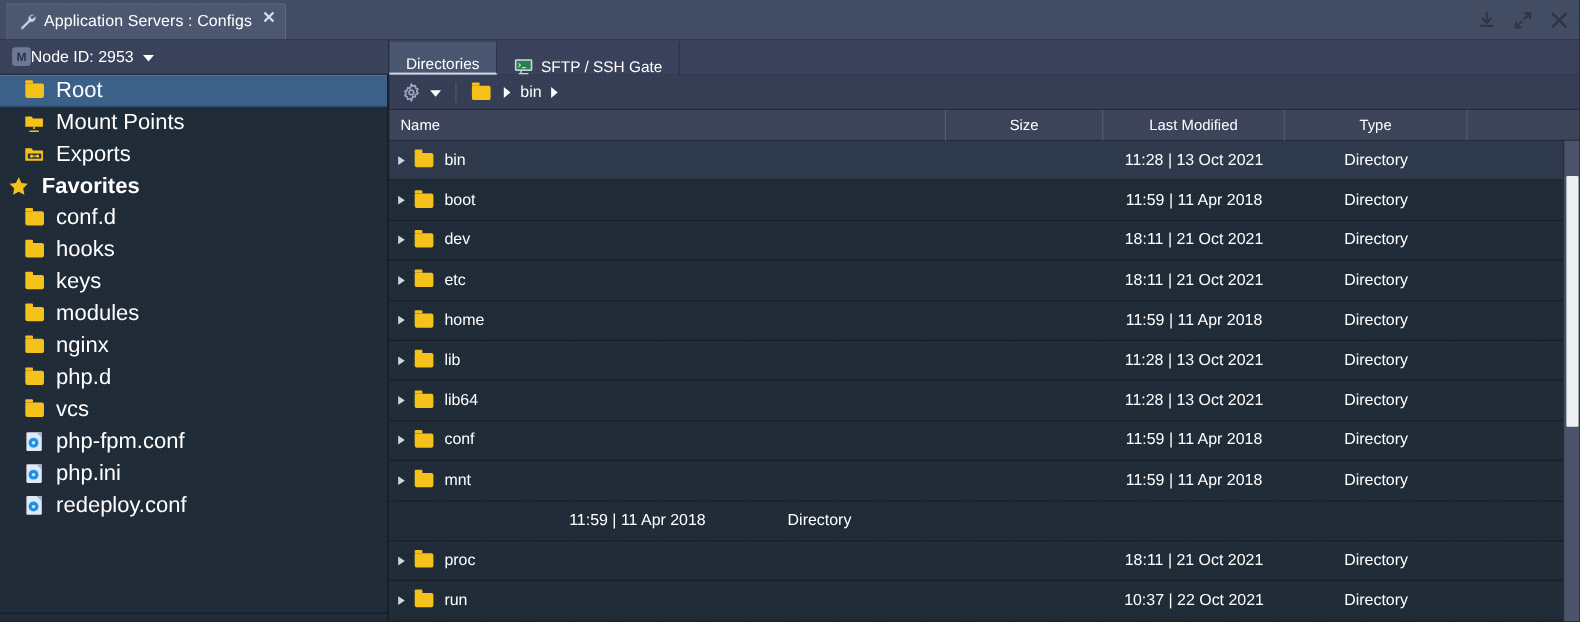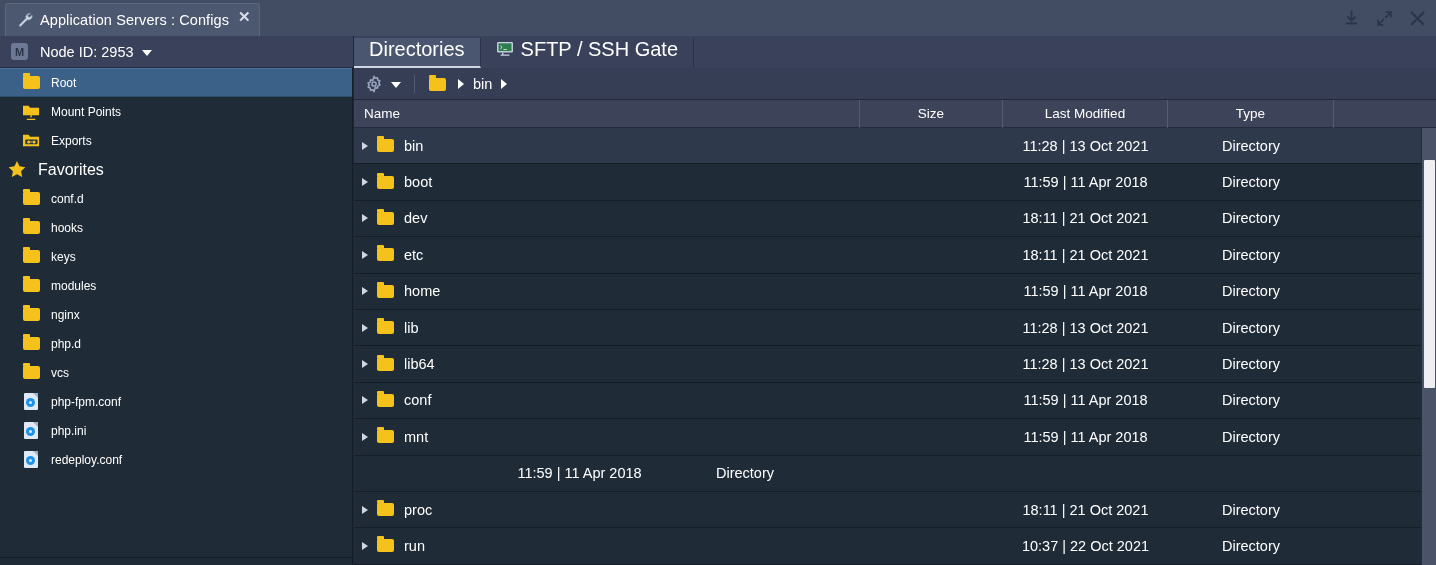--- a/index.html
+++ b/index.html
@@ -109,21 +109,20 @@
     font-weight: bold;
     display: flex;
     align-items: center;
     justify-content: center;
     flex: 0 0 auto;
     font-family: "Liberation Sans", sans-serif;
   }
   #node-label {
     color: #ffffff;
     font-size: 14.5px;
-    margin-left: 12px;
   }
   .caret-down {
     width: 0; height: 0;
     border-left: 5px solid transparent;
     border-right: 5px solid transparent;
     border-top: 6px solid #ffffff;
     margin-left: 8px;
     margin-top: 2px;
   }
 
@@ -149,24 +148,24 @@
     border-bottom: 1px solid #2e4e70;
   }
   .tree-row .ico {
     width: 19px; height: 17px;
     flex: 0 0 auto;
     margin-right: 10px;
     position: relative;
   }
   .tree-row .lbl {
     color: #ffffff;
-    font-size: 12px;
+    font-size: 20px;
     white-space: nowrap;
   }
-  .tree-row.section .lbl { font-size: 16px; }
+  .tree-row.section .lbl { font-size: 20px; font-weight: bold; }
   .tree-row.section .ico { width: 24px; height: 22px; margin-right: 8px; }
 
   
   .folder {
     position: absolute;
     left: 1px; top: 2px;
     width: 17px; height: 13px;
     background: #f5c21b;
     border-radius: 1px 2px 2px 2px;
   }
@@ -234,25 +233,25 @@
     width: 1082px; height: 32px;
     background-color: #39425a;
     background-image: radial-gradient(circle, rgba(255,255,255,0.05) 0.5px, transparent 0.6px);
     background-size: 4px 4px;
     display: flex;
     align-items: flex-end;
   }
   .tab {
     height: 30px;
     display: flex;
-    align-items: flex-start;
+    align-items: flex-end;
     padding: 0 15px;
     cursor: pointer;
     color: #ffffff;
-    font-size: 20px;
+    font-size: 14px;
     white-space: nowrap;
     border-right: 1px solid #2b3346;
   }
   .tab.active {
     background: #4a5570;
     border-bottom: 2px solid #cfd6e4;
   }
   .tab .tabico {
     width: 18px; height: 15px;
     margin-right: 7px;

